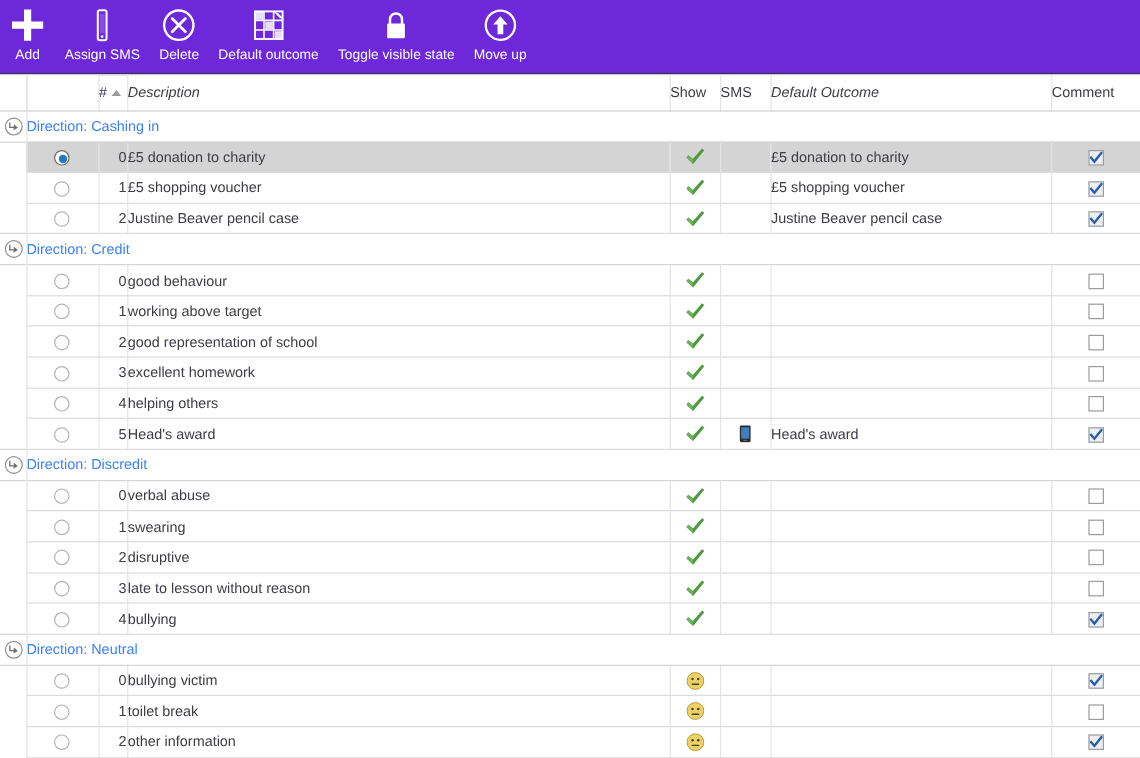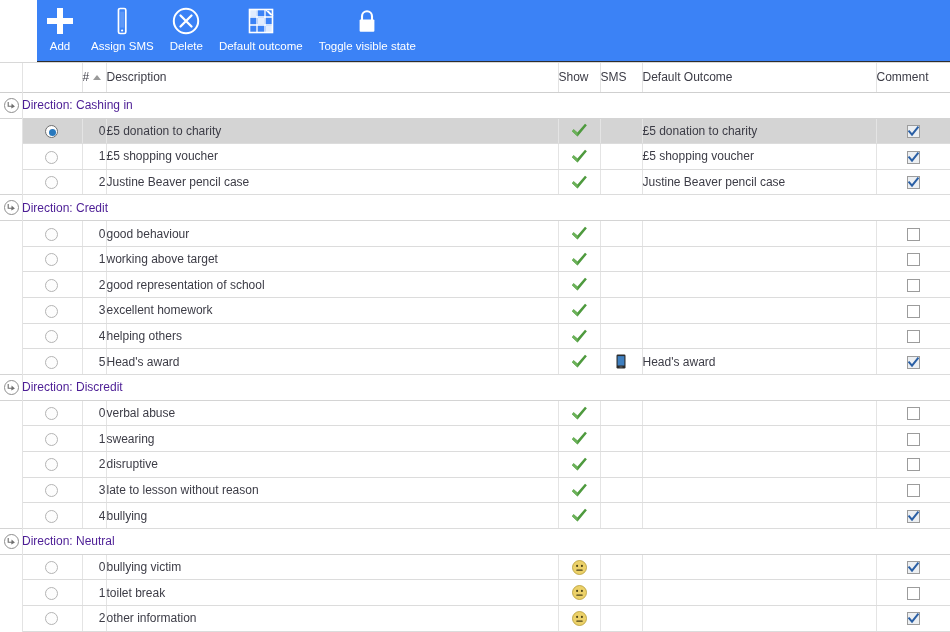--- a/index.html
+++ b/index.html
@@ -7,26 +7,25 @@
     margin: 0; padding: 0;
     width: 950px; height: 632px;
     overflow: hidden;
     background: #ffffff;
     font-family: "Liberation Sans", sans-serif;
   }
 
   
   #toolbar {
     height: 62px;
-    background: #3b82f6;
+    background: #6d28d9;
     display: flex;
     align-items: flex-start;
     padding: 0;
     border-bottom: 1px solid #2e2e2e;
-    margin-left: 37px;
   }
   .tb-item {
     height: 62px;
     display: flex;
     flex-direction: column;
     align-items: center;
     justify-content: flex-start;
     padding: 4px 8px 0 8px;
     cursor: default;
     color: #ffffff;
@@ -85,21 +84,21 @@
     text-align: left;
     border-bottom: 1px solid #cfcfcf;
     border-right: 1px solid #e3e3e3;
     height: 29px;
     vertical-align: middle;
     background: #ffffff;
   }
   th.h-ind { border-right: 1px solid #e3e3e3; }
   th.h-num { text-align: right; padding-right: 2px; position: relative; }
   th.h-num .hash { }
-  th.h-desc, th.h-out { padding-left: 6px; }
+  th.h-desc, th.h-out { padding-left: 6px; font-style: italic; }
   th.h-show, th.h-sms { padding-left: 5px; }
   th.h-com { padding-left: 6px; border-right: none; }
   .sortarrow {
     display: inline-block;
     width: 0; height: 0;
     margin-left: 4px;
     border-left: 4px solid transparent;
     border-right: 4px solid transparent;
     border-bottom: 5px solid #9a9a9a;
     vertical-align: middle;
@@ -109,21 +108,21 @@
 
   
   tr.grouprow { height: 26px; background: #ffffff; }
   tr.grouprow td {
     border-bottom: 1px solid #d4d4d4;
     border-top: 1px solid #d4d4d4;
     vertical-align: middle;
     background: #ffffff;
   }
   td.g-ind { text-align: center; }
-  td.g-txt { padding-left: 8px; font-size: 12px; color: #4c1d95; }
+  td.g-txt { padding-left: 8px; font-size: 12px; color: #3b82f6; }
 
   .expander {
     display: inline-block;
     width: 15px; height: 15px;
     border: 1px solid #8e8e8e;
     border-radius: 50%;
     position: relative;
     vertical-align: middle;
     background: #ffffff;
   }
@@ -241,20 +240,29 @@
     </div>
     <div class="tb-item">
       <div class="tb-icon">
         <svg width="30" height="30" viewBox="0 0 30 30">
           <path d="M10 14 V10.2 a5 5 0 0 1 10 0 V14" fill="none" stroke="#fff" stroke-width="2.1"></path>
           <rect x="7.6" y="13.6" width="14.8" height="12.2" rx="1" fill="#fff"></rect>
         </svg>
       </div>
       <div class="tb-label">Toggle visible state</div>
     </div>
+    <div class="tb-item">
+      <div class="tb-icon">
+        <svg width="30" height="30" viewBox="0 0 30 30">
+          <circle cx="15" cy="15" r="12.2" fill="none" stroke="#fff" stroke-width="1.9"></circle>
+          <path d="M15 7.5 L21 14.5 H17.4 V22.5 H12.6 V14.5 H9 Z" fill="#fff"></path>
+        </svg>
+      </div>
+      <div class="tb-label">Move up</div>
+    </div>
   </div>
 
 <div id="grid">
   <div class="gutterline"></div>
   <table class="gridtable">
     <colgroup>
       <col class="c-ind">
         <col class="c-sel">
         <col class="c-num">
         <col class="c-desc">

